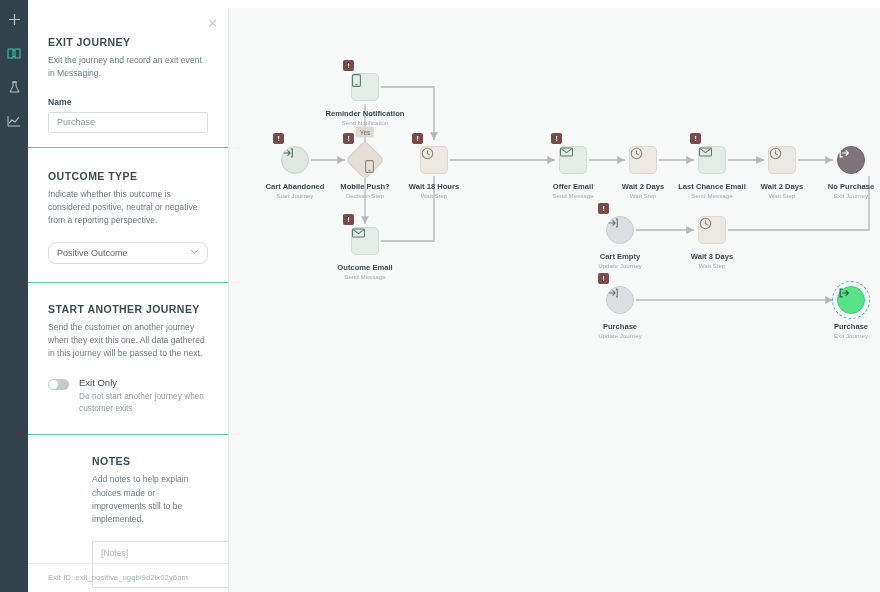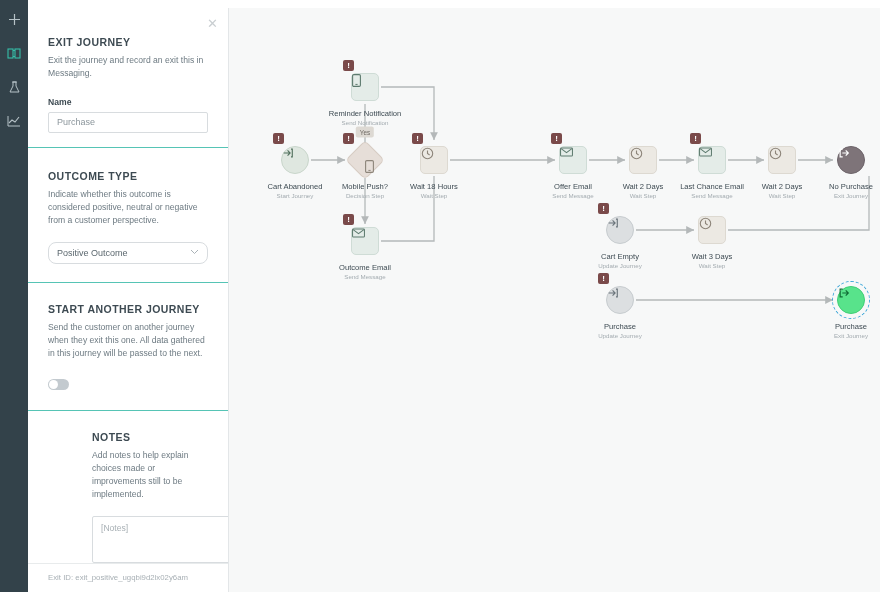--- a/index.html
+++ b/index.html
@@ -109,21 +109,21 @@
     position: absolute; left: -19px; top: -19px; width: 38px; height: 38px;
     border: 1px dashed #3ea7d8; border-radius: 50%;
   }
   .badge {
     position: absolute; left: -22px; top: -27px; width: 11px; height: 11px;
     background: #7a4a4a; border-radius: 2px; color: #fff;
     font-size: 8px; line-height: 11px; text-align: center; font-weight: bold;
   }
   .node-label {
     position: absolute; left: -70px; top: 22px; width: 140px; text-align: center;
-    font-size: 7.6px; font-weight: normal; color: #3d4a52;
+    font-size: 7.6px; font-weight: bold; color: #3d4a52;
   }
   .node-sub {
     position: absolute; left: -70px; top: 32px; width: 140px; text-align: center;
     font-size: 6.2px; color: #a3abb0;
   }
   .edge-chip {
     position: absolute; transform: translate(-50%,-50%);
     background: #ddd9d3; border-radius: 2px; color: #6f6a64;
     font-size: 6.4px; padding: 2px 4px;
   }
@@ -160,49 +160,53 @@
         </svg>
     </div>
   </div>
 
   <div class="panel">
 
     <div class="panel-close">✕</div>
 
     <div class="sec" style="padding-top:28px;">
       <div class="sec-title">EXIT JOURNEY</div>
-      <div class="sec-desc">Exit the journey and record an exit this in Messaging.</div>
+      <div class="sec-desc">Exit the journey and record an exit event in Messaging.</div>
       <div class="field-label">Name</div>
       <div class="txtinput">Purchase</div>
     </div>
 
     <div class="hr-teal"></div>
 
     <div class="sec" style="padding-top:22px;">
       <div class="sec-title">OUTCOME TYPE</div>
-      <div class="sec-desc">Indicate whether this outcome is considered positive, neutral or negative from a customer perspective.</div>
+      <div class="sec-desc">Indicate whether this outcome is considered positive, neutral or negative from a reporting perspective.</div>
       <div class="selectbox">
         <span>Positive Outcome</span>
         <span class="chev">
           <svg width="9" height="6" viewBox="0 0 9 6">
               <path d="M1 1l3.5 3.5L8 1" stroke="currentColor" stroke-width="1" fill="none"></path>
             </svg>
         </span>
       </div>
     </div>
 
     <div class="hr-teal" style="margin-top:18px;"></div>
 
     <div class="sec" style="padding-top:20px;">
       <div class="sec-title">START ANOTHER JOURNEY</div>
       <div class="sec-desc">Send the customer on another journey when they exit this one. All data gathered in this journey will be passed to the next.</div>
       <div class="toggle-row">
         <div class="toggle">
             <div class="knob"></div>
           </div>
+        <div>
+          <div class="toggle-title">Exit Only</div>
+          <div class="toggle-sub">Do not start another journey when customer exits</div>
+        </div>
       </div>
     </div>
 
     <div class="hr-teal" style="margin-top:20px;"></div>
 
     <div class="sec" style="padding-top:20px;margin-left:44px;">
       <div class="sec-title">NOTES</div>
       <div class="sec-desc">Add notes to help explain choices made or improvements still to be implemented.</div>
       <div class="notes-area">[Notes]</div>
     </div>

